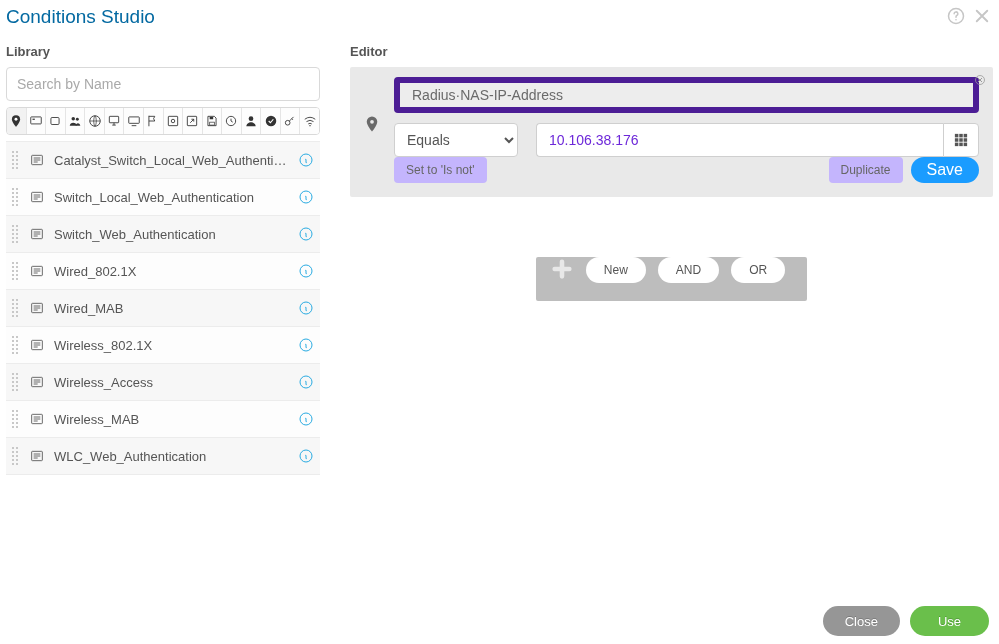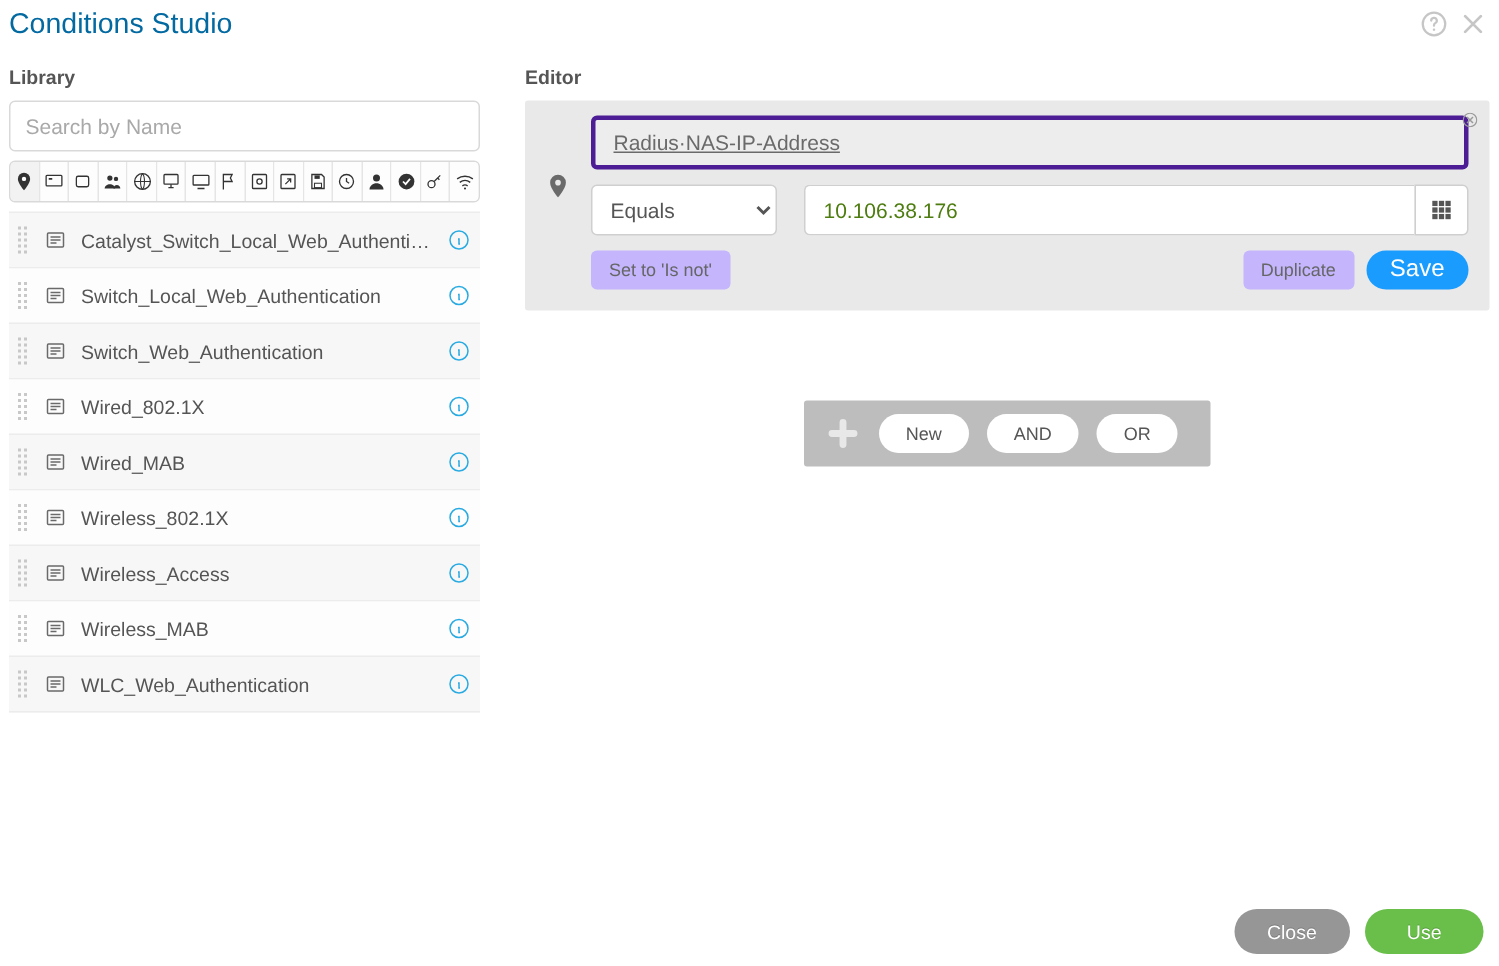--- a/index.html
+++ b/index.html
@@ -109,54 +109,53 @@
     display: flex;
     align-items: flex-start;
     justify-content: center;
     padding-top: 48px;
   }
   .editor-gutter svg { width: 18px; height: 18px; fill: #6a6a6a; }
   .editor-body { flex:1; padding: 10px 14px 10px 0; }
 
   .attr-box {
     height: 36px;
-    border: 3px solid #4c1d95;
+    border: 6px solid #4c1d95;
     border-radius: 4px;
     background: #ededed;
     display: flex;
     align-items: center;
     padding: 0 12px;
     color: #6a6a6a;
     font-size: 14px;
     margin-bottom: 10px;
-    text-decoration: underline;
-  }
-
-  .cond-row { display:flex; gap:18px; margin-bottom:10px; align-items:stretch; }
+  }
+
+  .cond-row { display:flex; gap:18px; align-items:stretch; }
   .operator-select {
     width: 124px;
     height: 34px;
     border: 1px solid #cfcfcf;
     border-radius: 4px;
     background: #fff;
     padding: 0 8px;
     font-size: 14px;
     color: #555;
     outline: none;
   }
   .value-wrap { flex:1; display:flex; }
   .value-input {
     flex:1;
     height: 34px;
     border: 1px solid #cfcfcf;
     border-right: none;
     border-radius: 4px 0 0 4px;
     padding: 0 12px;
     font-size: 14px;
-    color: #4d7c0f;
+    color: #6d28d9;
     outline: none;
     background:#fff;
   }
   .value-picker {
     width: 36px;
     height: 34px;
     border: 1px solid #cfcfcf;
     border-radius: 0 4px 4px 0;
     background:#fff;
     display:flex; align-items:center; justify-content:center;
@@ -180,21 +179,21 @@
   }
   .corner-x svg { width:10px; height:10px; fill:#9a9a9a; stroke:#9a9a9a; }
 
   .add-panel {
     margin-top: 60px;
     display:flex; justify-content:center;
   }
   .add-strip {
     background:#bdbdbd;
     height:44px;
-    display:flex; align-items:center;
+    display:flex; 
     padding:0 22px 0 14px;
     gap:12px;
     border-radius:2px;
   }
   .plus-box {
     width:24px; height:24px; display:flex; align-items:center; justify-content:center;
   }
   .plus-box svg { width:22px; height:22px; fill:#e8e8e8; }
   .pill-white {
     background:#fff; color:#555; border:none; border-radius:13px;

